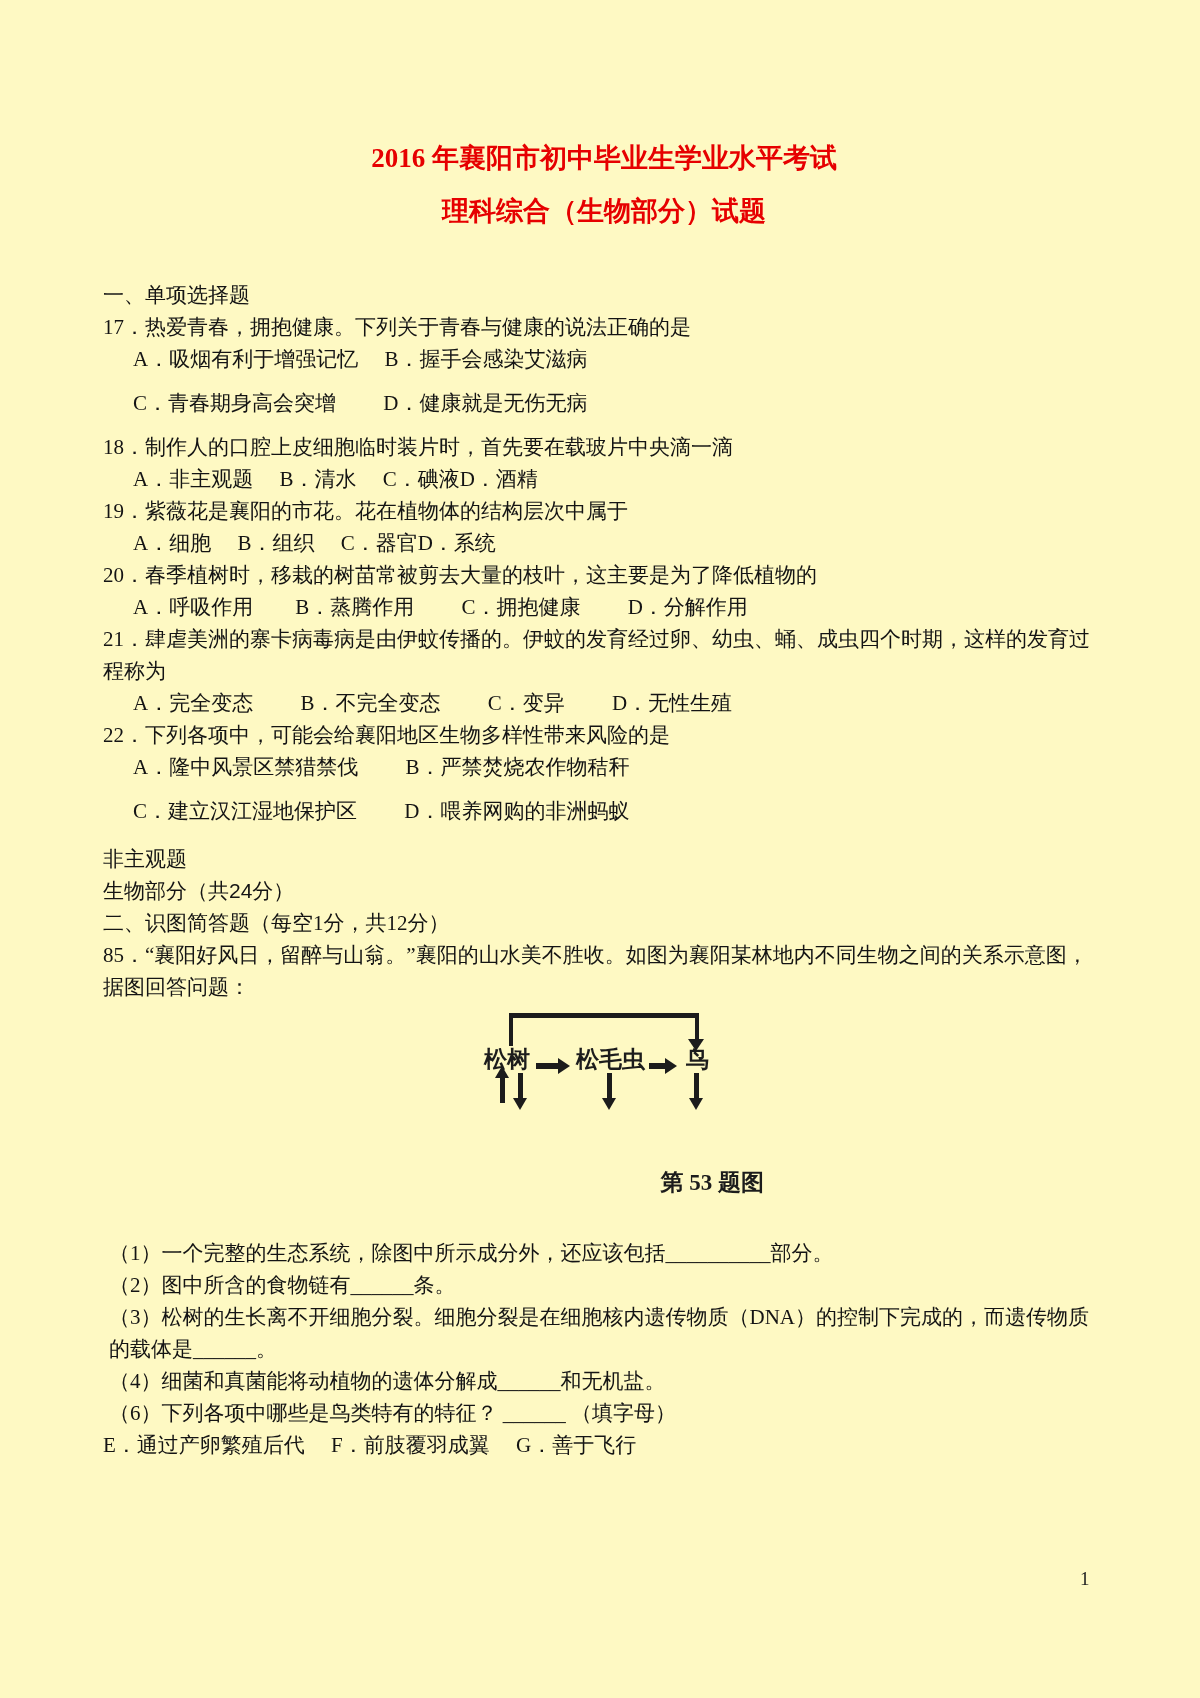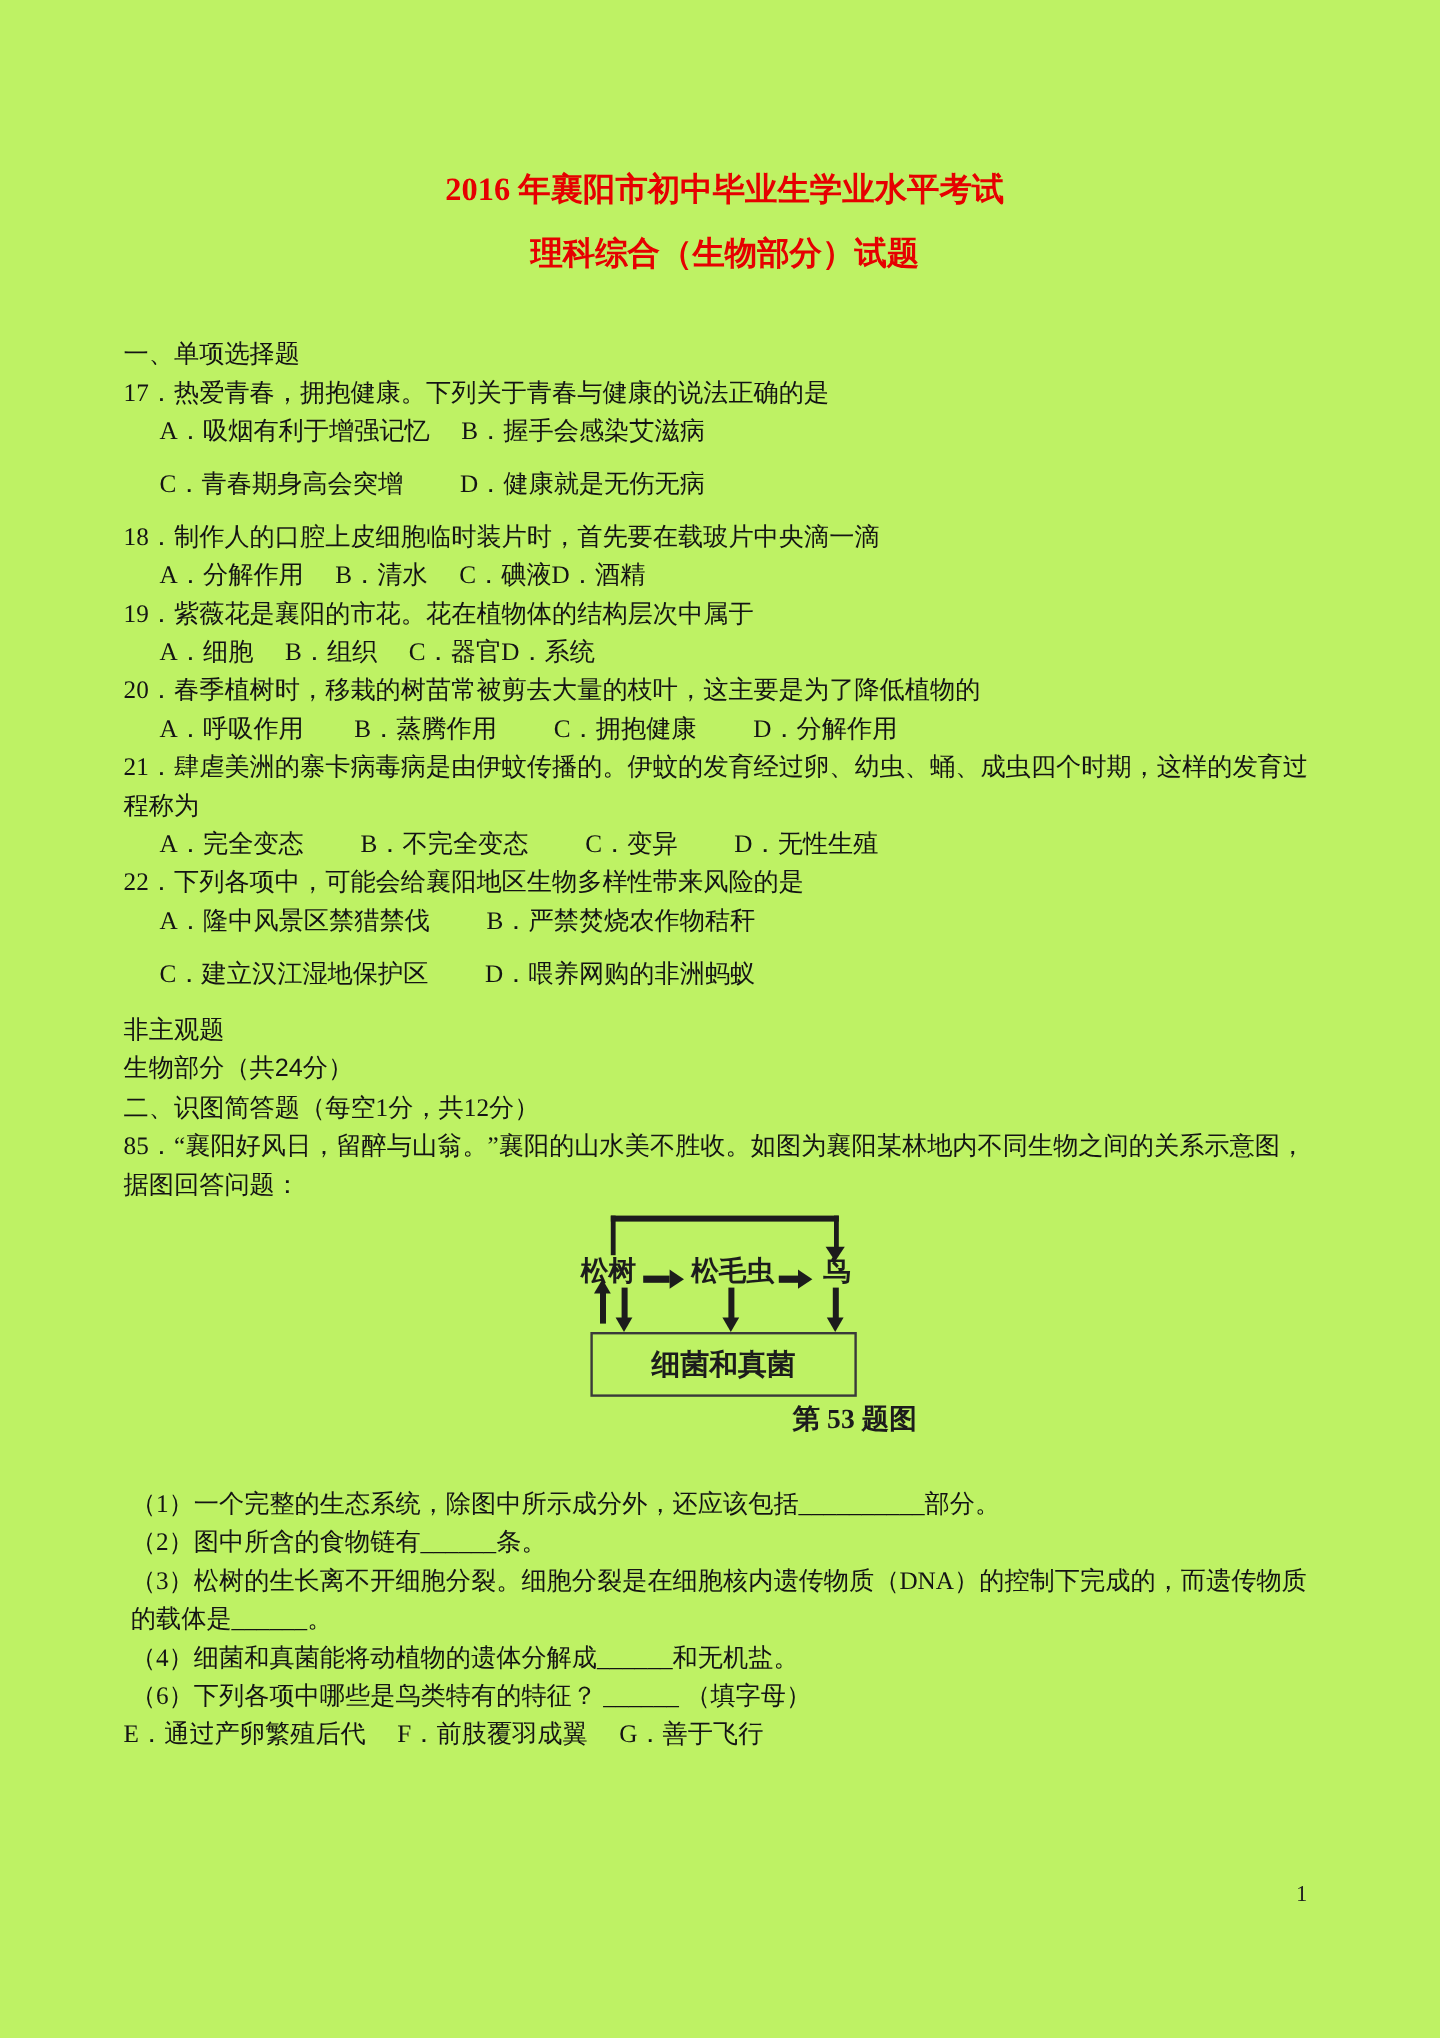--- a/index.html
+++ b/index.html
@@ -1,19 +1,19 @@
 <!DOCTYPE html>
 <html><head>
 <meta charset="utf-8">
 <style>
   html,body{margin:0;padding:0;background:#ffffff;}
   .page{
     position:relative;
     width:1200px;height:1698px;
-    background:#bef264;
+    background:#fef9c3;
     font-family:"Liberation Serif","DejaVu Serif",serif;
     color:#141414;
     overflow:hidden;
   }
   .content{padding:140px 95px 0 103px;}
   .title1,.title2{
     text-align:center;
     color:#e60000;
     font-weight:bold;
     font-size:27px;
@@ -124,21 +124,21 @@
     <p class="title1">2016 年襄阳市初中毕业生学业水平考试</p>
     <p class="title2">理科综合（生物部分）试题</p>
 
     <p class="line sec-head">一、单项选择题</p>
 
     <p class="line">17．热爱青春，拥抱健康。下列关于青春与健康的说法正确的是</p>
     <p class="line opt">A．吸烟有利于增强记忆　 B．握手会感染艾滋病</p>
     <p class="line opt gap8">C．青春期身高会突增　 　D．健康就是无伤无病</p>
 
     <p class="line gap8">18．制作人的口腔上皮细胞临时装片时，首先要在载玻片中央滴一滴</p>
-    <p class="line opt">A．分解作用　 B．清水　 C．碘液D．酒精</p>
+    <p class="line opt">A．非主观题　 B．清水　 C．碘液D．酒精</p>
 
     <p class="line">19．紫薇花是襄阳的市花。花在植物体的结构层次中属于</p>
     <p class="line opt">A．细胞　 B．组织　 C．器官D．系统</p>
 
     <p class="line">20．春季植树时，移栽的树苗常被剪去大量的枝叶，这主要是为了降低植物的</p>
     <p class="line opt">A．呼吸作用　　B．蒸腾作用　 　C．拥抱健康　 　D．分解作用</p>
 
     <p class="line">21．肆虐美洲的寨卡病毒病是由伊蚊传播的。伊蚊的发育经过卵、幼虫、蛹、成虫四个时期，这样的发育过程称为</p>
     <p class="line opt">A．完全变态　 　B．不完全变态　 　C．变异　 　D．无性生殖</p>
 
@@ -160,23 +160,20 @@
       <div class="harrow" style="left:92px;width:22px;"></div>
       <span class="dg-node" style="left:132px;top:40px;">松毛虫</span>
       <div class="harrow" style="left:205px;width:16px;"></div>
       <span class="dg-node" style="left:242px;top:40px;">鸟</span>
 
       <div class="varrow up" style="left:56px;"></div>
       <div class="varrow down" style="left:74px;"></div>
       <div class="varrow down" style="left:163px;"></div>
       <div class="varrow down" style="left:250px;"></div>
 
-      <div class="decomp-box">
-        <span>细菌和真菌</span>
-      </div>
       <div class="dg-caption">第 53 题图</div>
     </div>
 
     <p class="line subq mt34">（1）一个完整的生态系统，除图中所示成分外，还应该包括__________部分。</p>
     <p class="line subq">（2）图中所含的食物链有______条。</p>
     <p class="line subq">（3）松树的生长离不开细胞分裂。细胞分裂是在细胞核内遗传物质（DNA）的控制下完成的，而遗传物质的载体是______。</p>
     <p class="line subq">（4）细菌和真菌能将动植物的遗体分解成______和无机盐。</p>
     <p class="line subq">（6）下列各项中哪些是鸟类特有的特征？ ______ （填字母）</p>
     <p class="line">E．通过产卵繁殖后代　 F．前肢覆羽成翼　 G．善于飞行</p>
 

